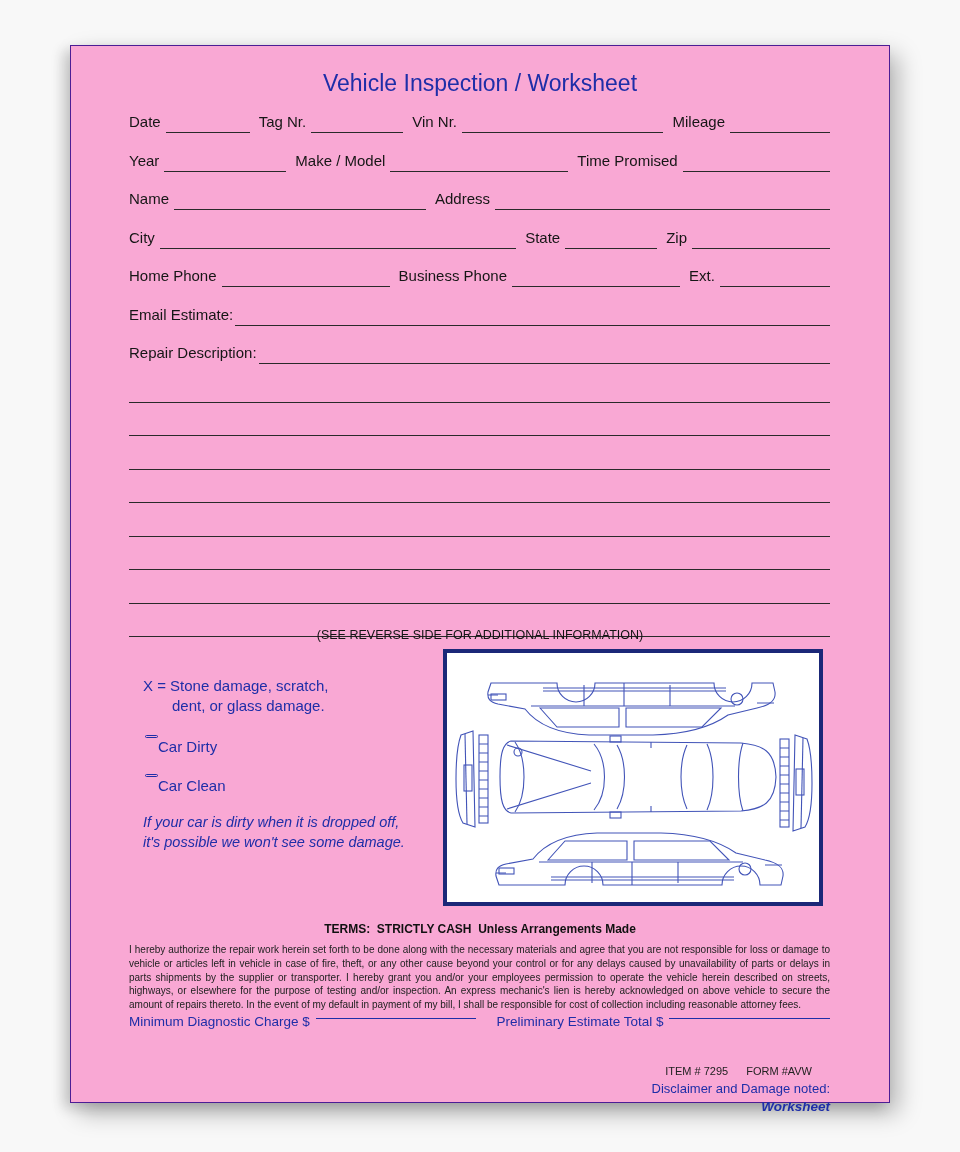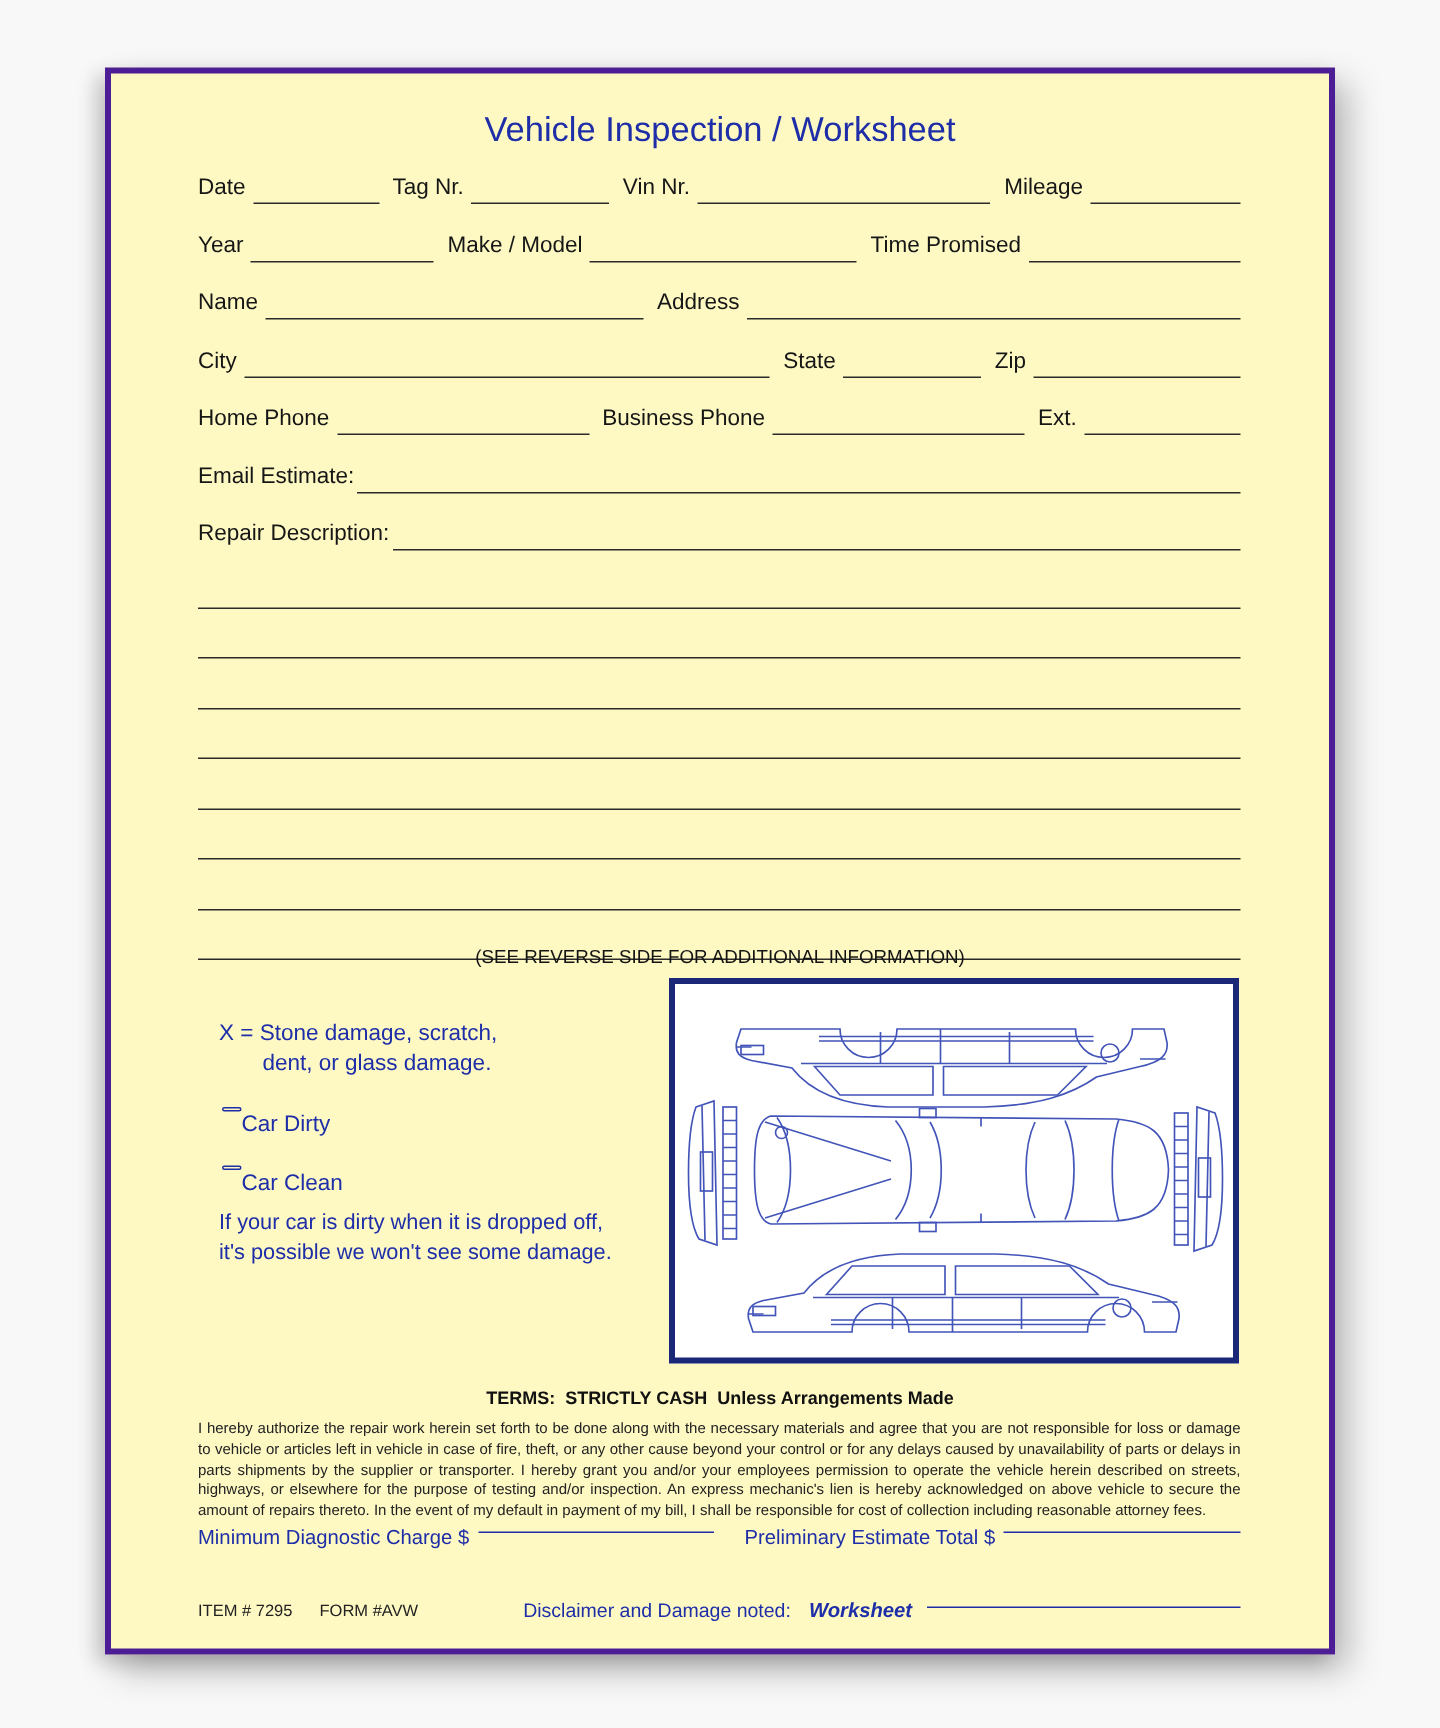--- a/index.html
+++ b/index.html
@@ -4,21 +4,21 @@
 <style>
   html,body{margin:0;padding:0;}
   body{
     width:960px;height:1152px;overflow:hidden;
     background:#f8f8f8;
     font-family:"Liberation Sans","DejaVu Sans",sans-serif;
     color:#1a1a1a;
   }
   .page{
     position:absolute;left:70px;top:45px;width:820px;height:1058px;
-    background:#fef9c3;border:4px solid #4c1d95;box-sizing:border-box;
+    background:#f9a8d4;border:1px solid #4c1d95;box-sizing:border-box;
     box-shadow:-7px 5px 12px rgba(0,0,0,0.16), 8px 10px 22px rgba(0,0,0,0.28);
   }
   .title{
     position:absolute;top:24px;left:0;width:100%;text-align:center;
     font-size:23px;color:#1e2ea8;
   }
   
   .rows{position:absolute;top:62px;left:58px;right:59px;}
   .frow{display:flex;align-items:flex-end;height:25px;margin-bottom:13.5px;}
   .lbl{font-size:15px;line-height:22px;white-space:nowrap;color:#161616;margin-top:42px;}
@@ -42,42 +42,42 @@
   
   .key{position:absolute;left:72px;top:630px;width:300px;color:#1e2ea8;}
   .key-line{font-size:15px;line-height:20px;}
   .key-indent{padding-left:29px;}
   .chk-row{display:flex;align-items:flex-start;height:20px;margin-top:19px;flex-direction:column;}
   .chk-box{
     width:11px;height:11px;border:1.7px solid #1e2ea8;border-radius:2.5px;
     display:inline-block;margin-left:2px;
   }
   .chk-label{font-size:15px;margin-left:15px;}
-  .note{margin-top:8px;}
+  .note{margin-top:18px;font-style:italic;}
   .note .key-line{font-size:14.5px;}
   
   .terms-head{
     position:absolute;top:876px;left:0;width:100%;text-align:center;
     font-size:12px;font-weight:bold;color:#111;white-space:pre;
   }
   .terms-body{
     position:absolute;top:897px;left:58px;right:59px;
     font-size:10px;line-height:1.38;text-align:justify;color:#222;
   }
   
   .charges{
     position:absolute;top:966px;left:58px;right:59px;height:22px;
     display:flex;align-items:flex-start;color:#1e2ea8;
   }
   .charges .clbl{font-size:13.5px;line-height:20px;white-space:nowrap;}
   .cline{height:6px;border-bottom:1.6px solid #1e2ea8;flex:1 1 auto;margin-left:6px;}
   .cspacer{width:20px;flex:0 0 auto;}
   .footer-row{
     position:absolute;top:1016px;left:58px;right:59px;height:20px;
-    display:flex;align-items:flex-start;
+    display:flex;align-items:flex-end;flex-direction:column;
   }
   .item-form{font-size:11px;color:#222;line-height:18px;white-space:nowrap;}
   .item-form span{margin-right:18px;}
   .disclaimer{color:#1e2ea8;font-size:13px;line-height:18px;margin-left:52px;white-space:nowrap;}
   .signature{color:#1e2ea8;font-size:13.5px;font-weight:bold;font-style:italic;line-height:18px;margin-left:12px;}
   .sig-line{flex:1 1 auto;height:6px;border-bottom:1.6px solid #1e2ea8;margin-left:10px;}
 </style>
 </head>
 <body>
 

